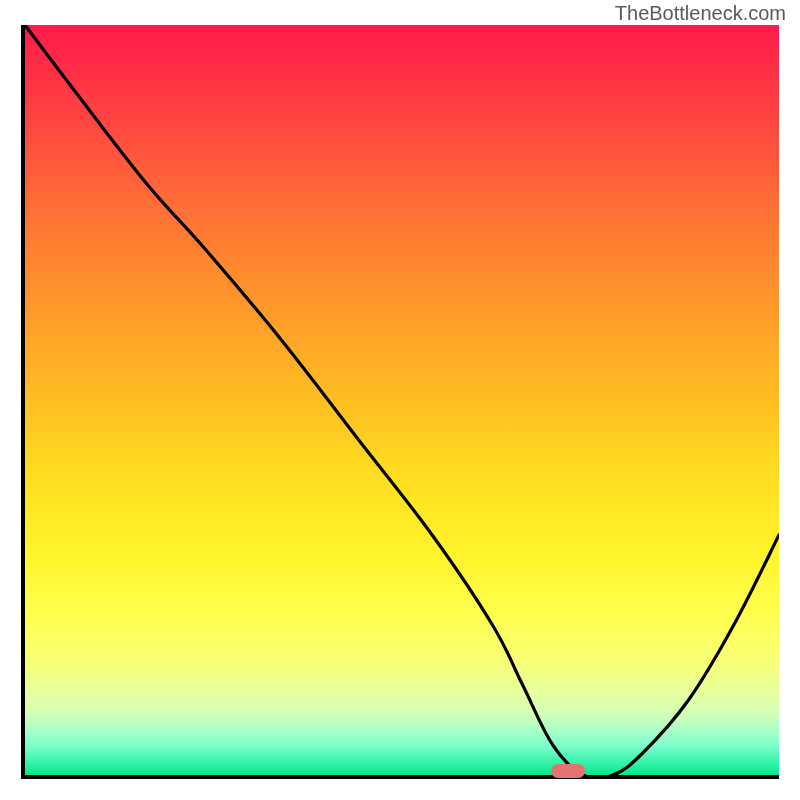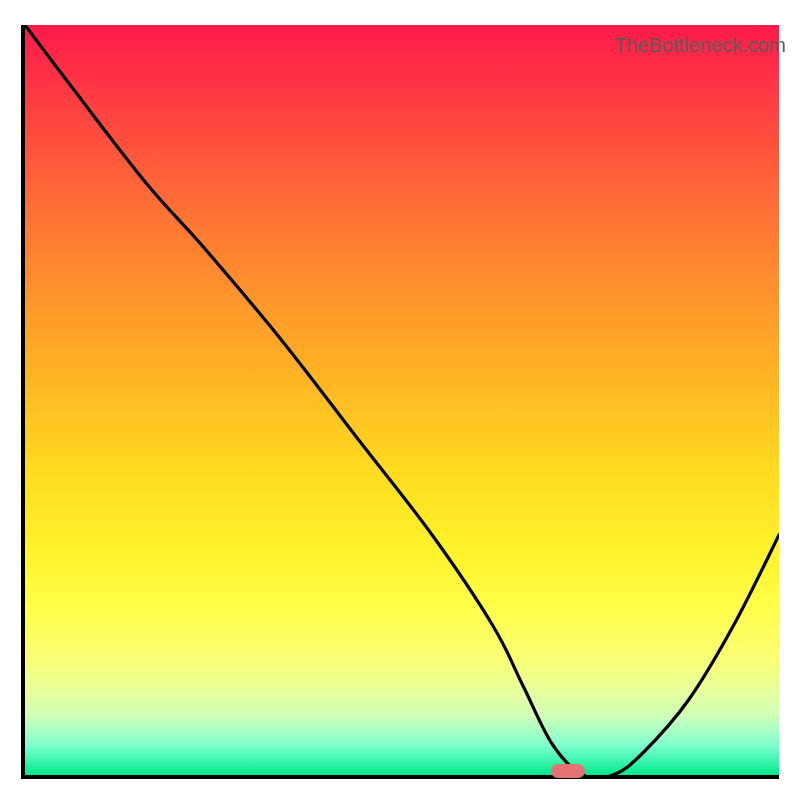--- a/index.html
+++ b/index.html
@@ -13,21 +13,20 @@
   }
   .watermark {
     position: absolute;
     top: 2px;
     right: 14px;
     font-size: 20px;
     font-weight: 400;
     color: #5a5a5a;
     letter-spacing: 0px;
     z-index: 10;
-    margin-top: 32px;
   }
   .chart-area {
     position: absolute;
     left: 21px;
     top: 25px;
     width: 758px;
     height: 754px;
     border-left: 4px solid #000;
     border-bottom: 4px solid #000;
     box-sizing: border-box;

